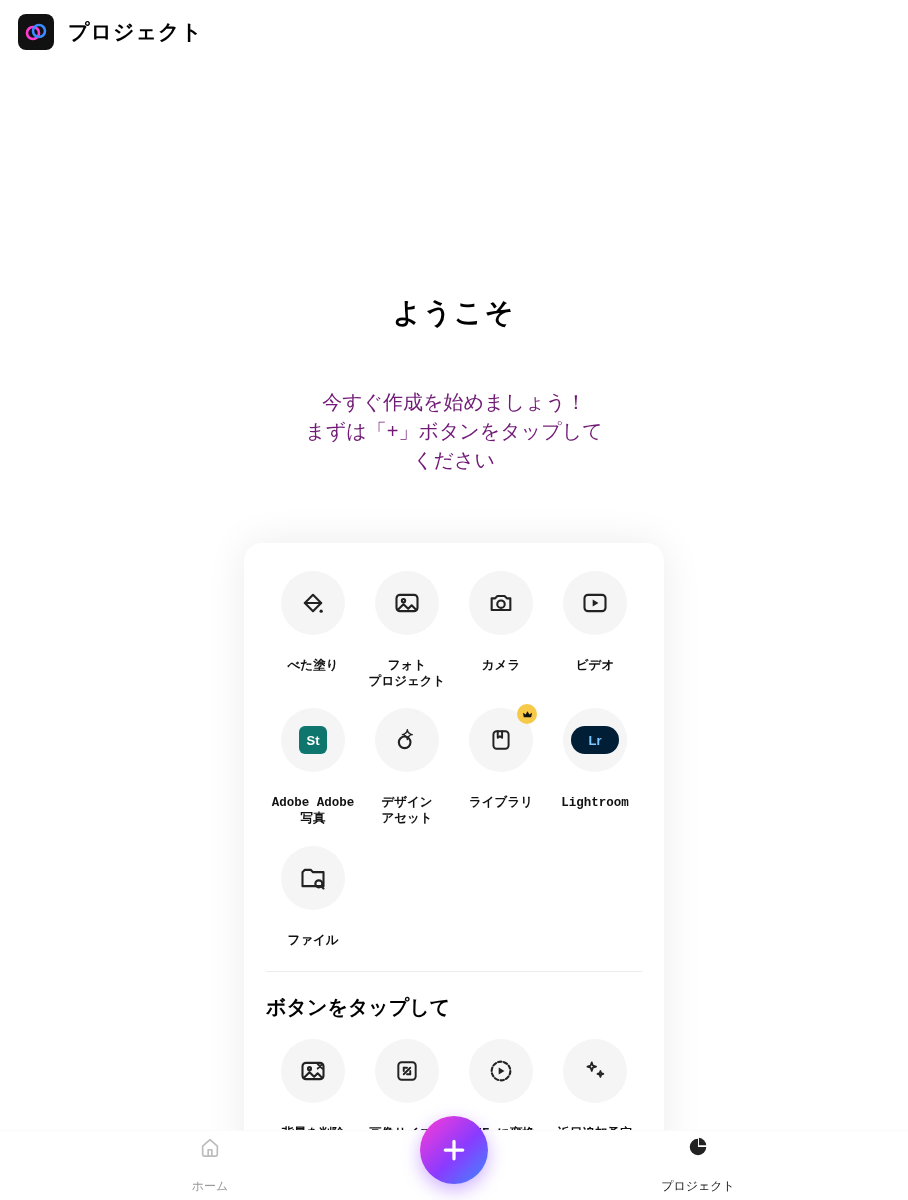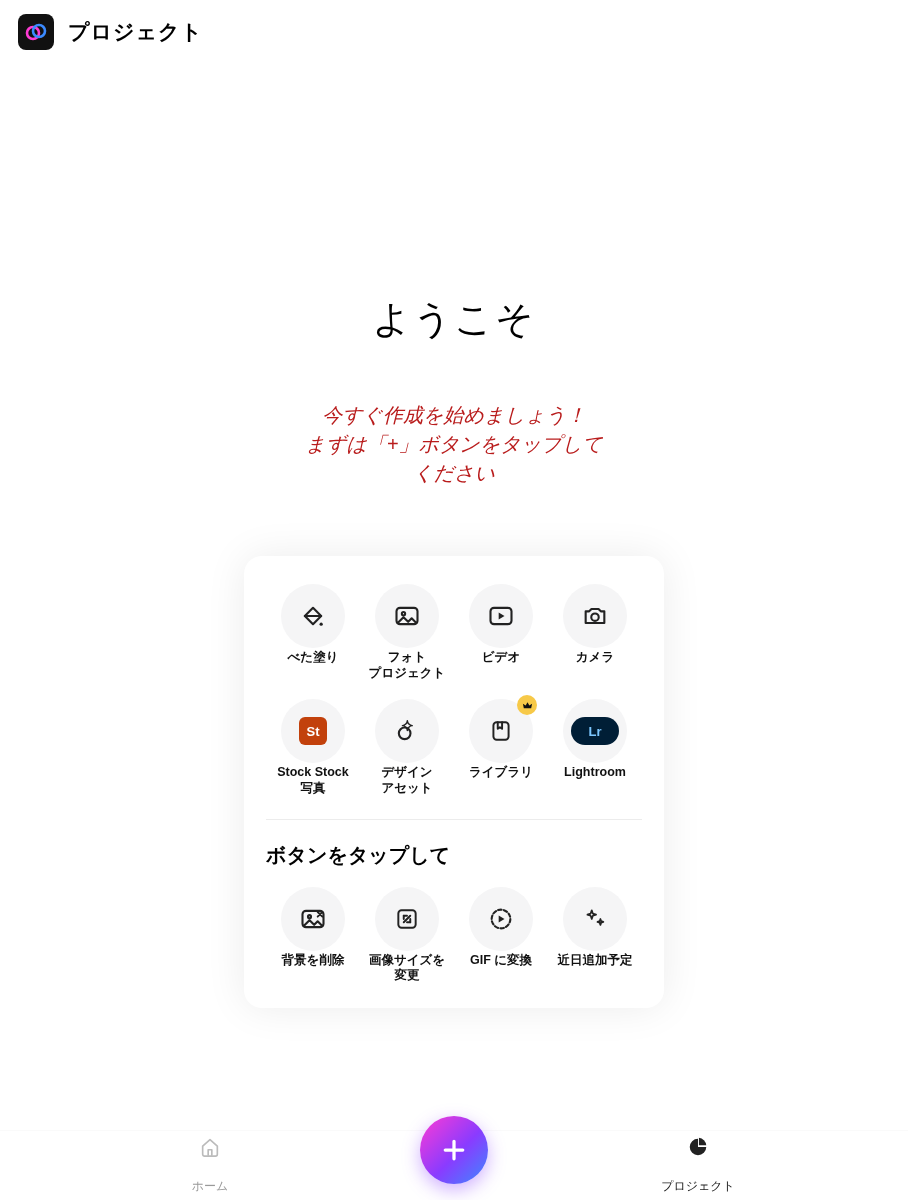--- a/index.html
+++ b/index.html
@@ -27,31 +27,30 @@
   .header-title {
     font-size: 21px;
     font-weight: 600;
     letter-spacing: 1px;
   }
   .welcome-block {
     text-align: center;
     margin-top: 230px;
   }
   .welcome-title {
-    font-size: 38px;
-    font-weight: 400;
+    font-size: 28px;
+    font-weight: 700;
     letter-spacing: 2px;
   }
   .welcome-sub {
     margin-top: 56px;
     font-size: 20px;
     line-height: 1.45;
-    color: #b91c1c;
+    color: #701a75;
     white-space: pre-line;
-    font-style: italic;
   }
   .panel {
     width: 420px;
     margin: 68px auto 0 auto;
     background: #fff;
     border-radius: 18px;
     box-shadow: 0 0 40px rgba(0,0,0,0.08);
     padding: 24px 0 16px 0;
   }
   .panel-section {
@@ -79,24 +78,25 @@
     width: 64px; height: 64px;
     border-radius: 50%;
     background: #f5f5f6;
     display: flex; align-items: center; justify-content: center;
     position: relative;
   }
   .tile-label {
     font-size: 12.5px;
     font-weight: 600;
     text-align: center;
-    margin-top: 2px;
+    margin-top: 24px;
     line-height: 1.25;
     white-space: pre-line;
     color: #111;
+    font-family: Liberation Mono, monospace;
   }
   .badge-premium {
     position: absolute;
     top: -4px; right: -4px;
     width: 20px; height: 20px;
     border-radius: 50%;
     background: #f7c948;
     display: flex; align-items: center; justify-content: center;
   }
   .divider {
@@ -181,42 +181,42 @@
               <path d="M4 18l5-5 4 4 3-3 4 4"></path>
           </svg>
         </div>
         <div class="tile-label">フォト
 プロジェクト</div>
       </div>
 
       <div class="tile">
         <div class="icon-circle">
           <svg width="28" height="28" viewBox="0 0 24 24" fill="none" stroke="#222" stroke-width="1.8" stroke-linejoin="round" stroke-linecap="round">
+            <path d="M4 8h3l2-2h6l2 2h3v10H4z"></path>
+              <circle cx="12" cy="13" r="3.2"></circle>
+          </svg>
+        </div>
+        <div class="tile-label">カメラ</div>
+      </div>
+
+      <div class="tile">
+        <div class="icon-circle">
+          <svg width="28" height="28" viewBox="0 0 24 24" fill="none" stroke="#222" stroke-width="1.8" stroke-linejoin="round" stroke-linecap="round">
             <rect x="3" y="5" width="18" height="14" rx="3"></rect>
               <path d="M10 9l5 3-5 3z" fill="#222" stroke="none"></path>
           </svg>
         </div>
         <div class="tile-label">ビデオ</div>
       </div>
 
       <div class="tile">
         <div class="icon-circle">
-          <svg width="28" height="28" viewBox="0 0 24 24" fill="none" stroke="#222" stroke-width="1.8" stroke-linejoin="round" stroke-linecap="round">
-            <path d="M4 8h3l2-2h6l2 2h3v10H4z"></path>
-              <circle cx="12" cy="13" r="3.2"></circle>
-          </svg>
-        </div>
-        <div class="tile-label">カメラ</div>
-      </div>
-
-      <div class="tile">
-        <div class="icon-circle">
-          <div style="width:28px;height:28px;border-radius:6px;background:#c2410c;color:#fff;font-size:13px;font-weight:700;display:flex;align-items:center;justify-content:center;">St</div>
-        </div>
-        <div class="tile-label">Stock Stock
+          <div style="width:28px;height:28px;border-radius:6px;background:#0f766e;color:#fff;font-size:13px;font-weight:700;display:flex;align-items:center;justify-content:center;">St</div>
+        </div>
+        <div class="tile-label">Adobe Adobe
 写真</div>
       </div>
 
       <div class="tile">
         <div class="icon-circle">
           <svg width="28" height="28" viewBox="0 0 24 24" fill="none" stroke="#222" stroke-width="1.8" stroke-linejoin="round" stroke-linecap="round">
             <circle cx="10" cy="14" r="5"></circle>
               <path d="M13 5c0 3 3 6 6 6-3 0-6 3-6 6 0-3-3-6-6-6 3 0 6-3 6-6z" transform="translate(-1,-1) scale(0.7) translate(6,1)"></path>
           </svg>
         </div>
@@ -240,20 +240,30 @@
       </div>
 
 
       <div class="tile">
         <div class="icon-circle">
           <div style="width:48px;height:28px;border-radius:14px;background:#001e36;color:#7cc7ff;font-size:13px;font-weight:700;display:flex;align-items:center;justify-content:center;">Lr</div>
         </div>
         <div class="tile-label">Lightroom</div>
       </div>
 
+      <div class="tile">
+        <div class="icon-circle">
+          <svg width="28" height="28" viewBox="0 0 24 24" fill="none" stroke="#222" stroke-width="1.8" stroke-linejoin="round" stroke-linecap="round">
+            <path d="M3 7l2-2h5l2 2h9v12H3z"></path>
+              <circle cx="17" cy="17" r="3"></circle>
+              <path d="M19 19l2 2"></path>
+          </svg>
+        </div>
+        <div class="tile-label">ファイル</div>
+      </div>
 
     </div>
   </div>
 
   <div class="divider"></div>
 
   <div class="panel-section">
     <div class="panel-heading">ボタンをタップして</div>
     <div class="grid">
 

